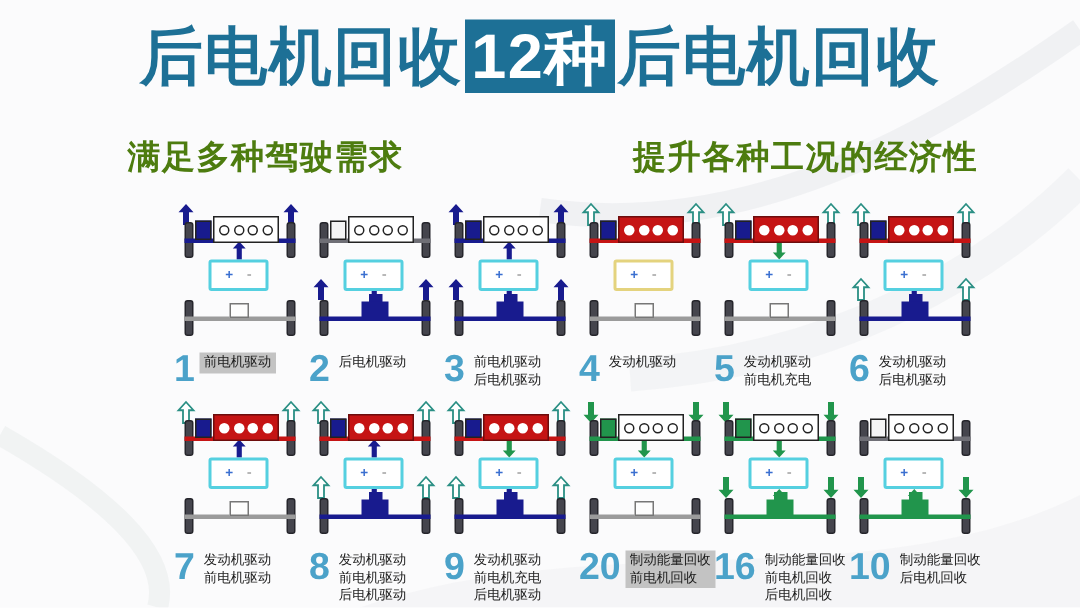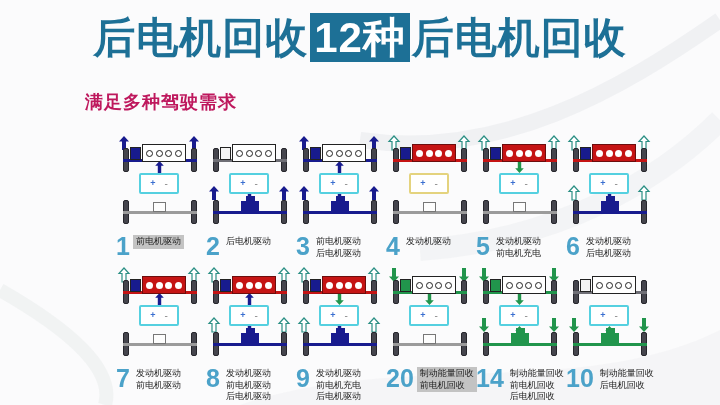--- a/index.html
+++ b/index.html
@@ -4,21 +4,21 @@
 <style>
   html,body{margin:0;padding:0;}
   .slide{position:relative;width:720px;height:405px;background:#fbfbfc;overflow:hidden;
          font-family:"Liberation Sans","DejaVu Sans",sans-serif;}
   .bg{position:absolute;inset:0;z-index:0;}
   .title{position:absolute;top:10px;left:0;width:720px;text-align:center;z-index:2;
          font-size:42px;font-weight:bold;color:#1d7096;letter-spacing:1px;}
   .title .hl{background:#1d7096;color:#ffffff;padding:1px 4px;margin:0 2px;}
   .subs{position:absolute;top:90px;left:85px;right:68px;display:flex;
         justify-content:space-between;z-index:2;}
-  .sub{font-size:18px;color:#be185d;font-weight:bold;letter-spacing:1px;}
+  .sub{font-size:22px;color:#4d7c0f;font-weight:bold;letter-spacing:1px;}
   #grid{position:absolute;left:115px;top:140px;z-index:2;display:grid;
         grid-template-columns:repeat(6,90px);grid-template-rows:132px 132px;}
   .cell{position:relative;width:90px;}
   .dia{position:relative;width:90px;height:92px;}
   .dia *{position:absolute;box-sizing:border-box;}
   .wheel{width:6px;height:24px;background:#45454d;border:1px solid #26262c;border-radius:2px;}
   .axle{height:3px;left:8px;width:74px;}
   .engine{left:27px;top:4px;width:44px;height:18px;background:#fff;border:1.5px solid #222;
           display:flex;align-items:center;justify-content:center;gap:2.5px;z-index:2;}
   .engine i{position:static;display:block;width:7px;height:7px;border-radius:50%;background:#fff;}
@@ -47,20 +47,21 @@
     <path d="M360 140 C 500 160, 620 90, 720 20" stroke="#ebedef" stroke-width="16" fill="none" opacity="0.7"></path>
     <path d="M420 250 C 560 240, 660 180, 720 120" stroke="#eef0f1" stroke-width="22" fill="none" opacity="0.6"></path>
     <path d="M0 290 C 70 330, 115 370, 105 405" stroke="#edeff0" stroke-width="14" fill="none" opacity="0.7"></path>
     <path d="M240 405 C 400 350, 580 400, 720 330 L720 405 Z" fill="#f1f2f3" opacity="0.6"></path>
   </svg>
 
   <div class="title"><span>后电机回收</span><span class="hl">12种</span><span>后电机回收</span></div>
 
   <div class="subs">
     <span class="sub">满足多种驾驶需求</span>
+    <span class="sub">提升各种工况的经济性</span>
   </div>
 
   <div id="grid">
       <div class="cell">
         <div class="dia">
           <span style="left:4px;top:-4px">
             <svg width="10" height="14" viewBox="0 0 10 14" style="overflow:visible">
     <path d="M5 0 L10 5.5 L7 5.5 L7 14 L3 14 L3 5.5 L0 5.5 Z" fill="#181b8e" stroke="none" stroke-width="1.2"></path>
             </svg>
           </span>
@@ -597,21 +598,21 @@
     <path d="M5 14 L10 8.5 L7 8.5 L7 0 L3 0 L3 8.5 L0 8.5 Z" fill="#21954c" stroke="none" stroke-width="1.2"></path>
             </svg>
           </span>
           <span class="wheel" style="left:8px;top:60px"></span>
           <span class="wheel" style="left:76px;top:60px"></span>
           <span class="axle" style="top:71px;background:#21954c"></span>
           <span class="rcap" style="background:#21954c"></span>
           <span class="rcomp" style="background:#21954c"></span>
         </div>
         <div class="cap">
-          <span class="num">14</span>
+          <span class="num">16</span>
           <span class="lines">
             <div>制动能量回收</div>
             <div>前电机回收</div>
             <div>后电机回收</div>
           </span>
         </div>
       </div>
       <div class="cell">
         <div class="dia">
           <span class="wheel" style="left:8px;top:8px"></span>

